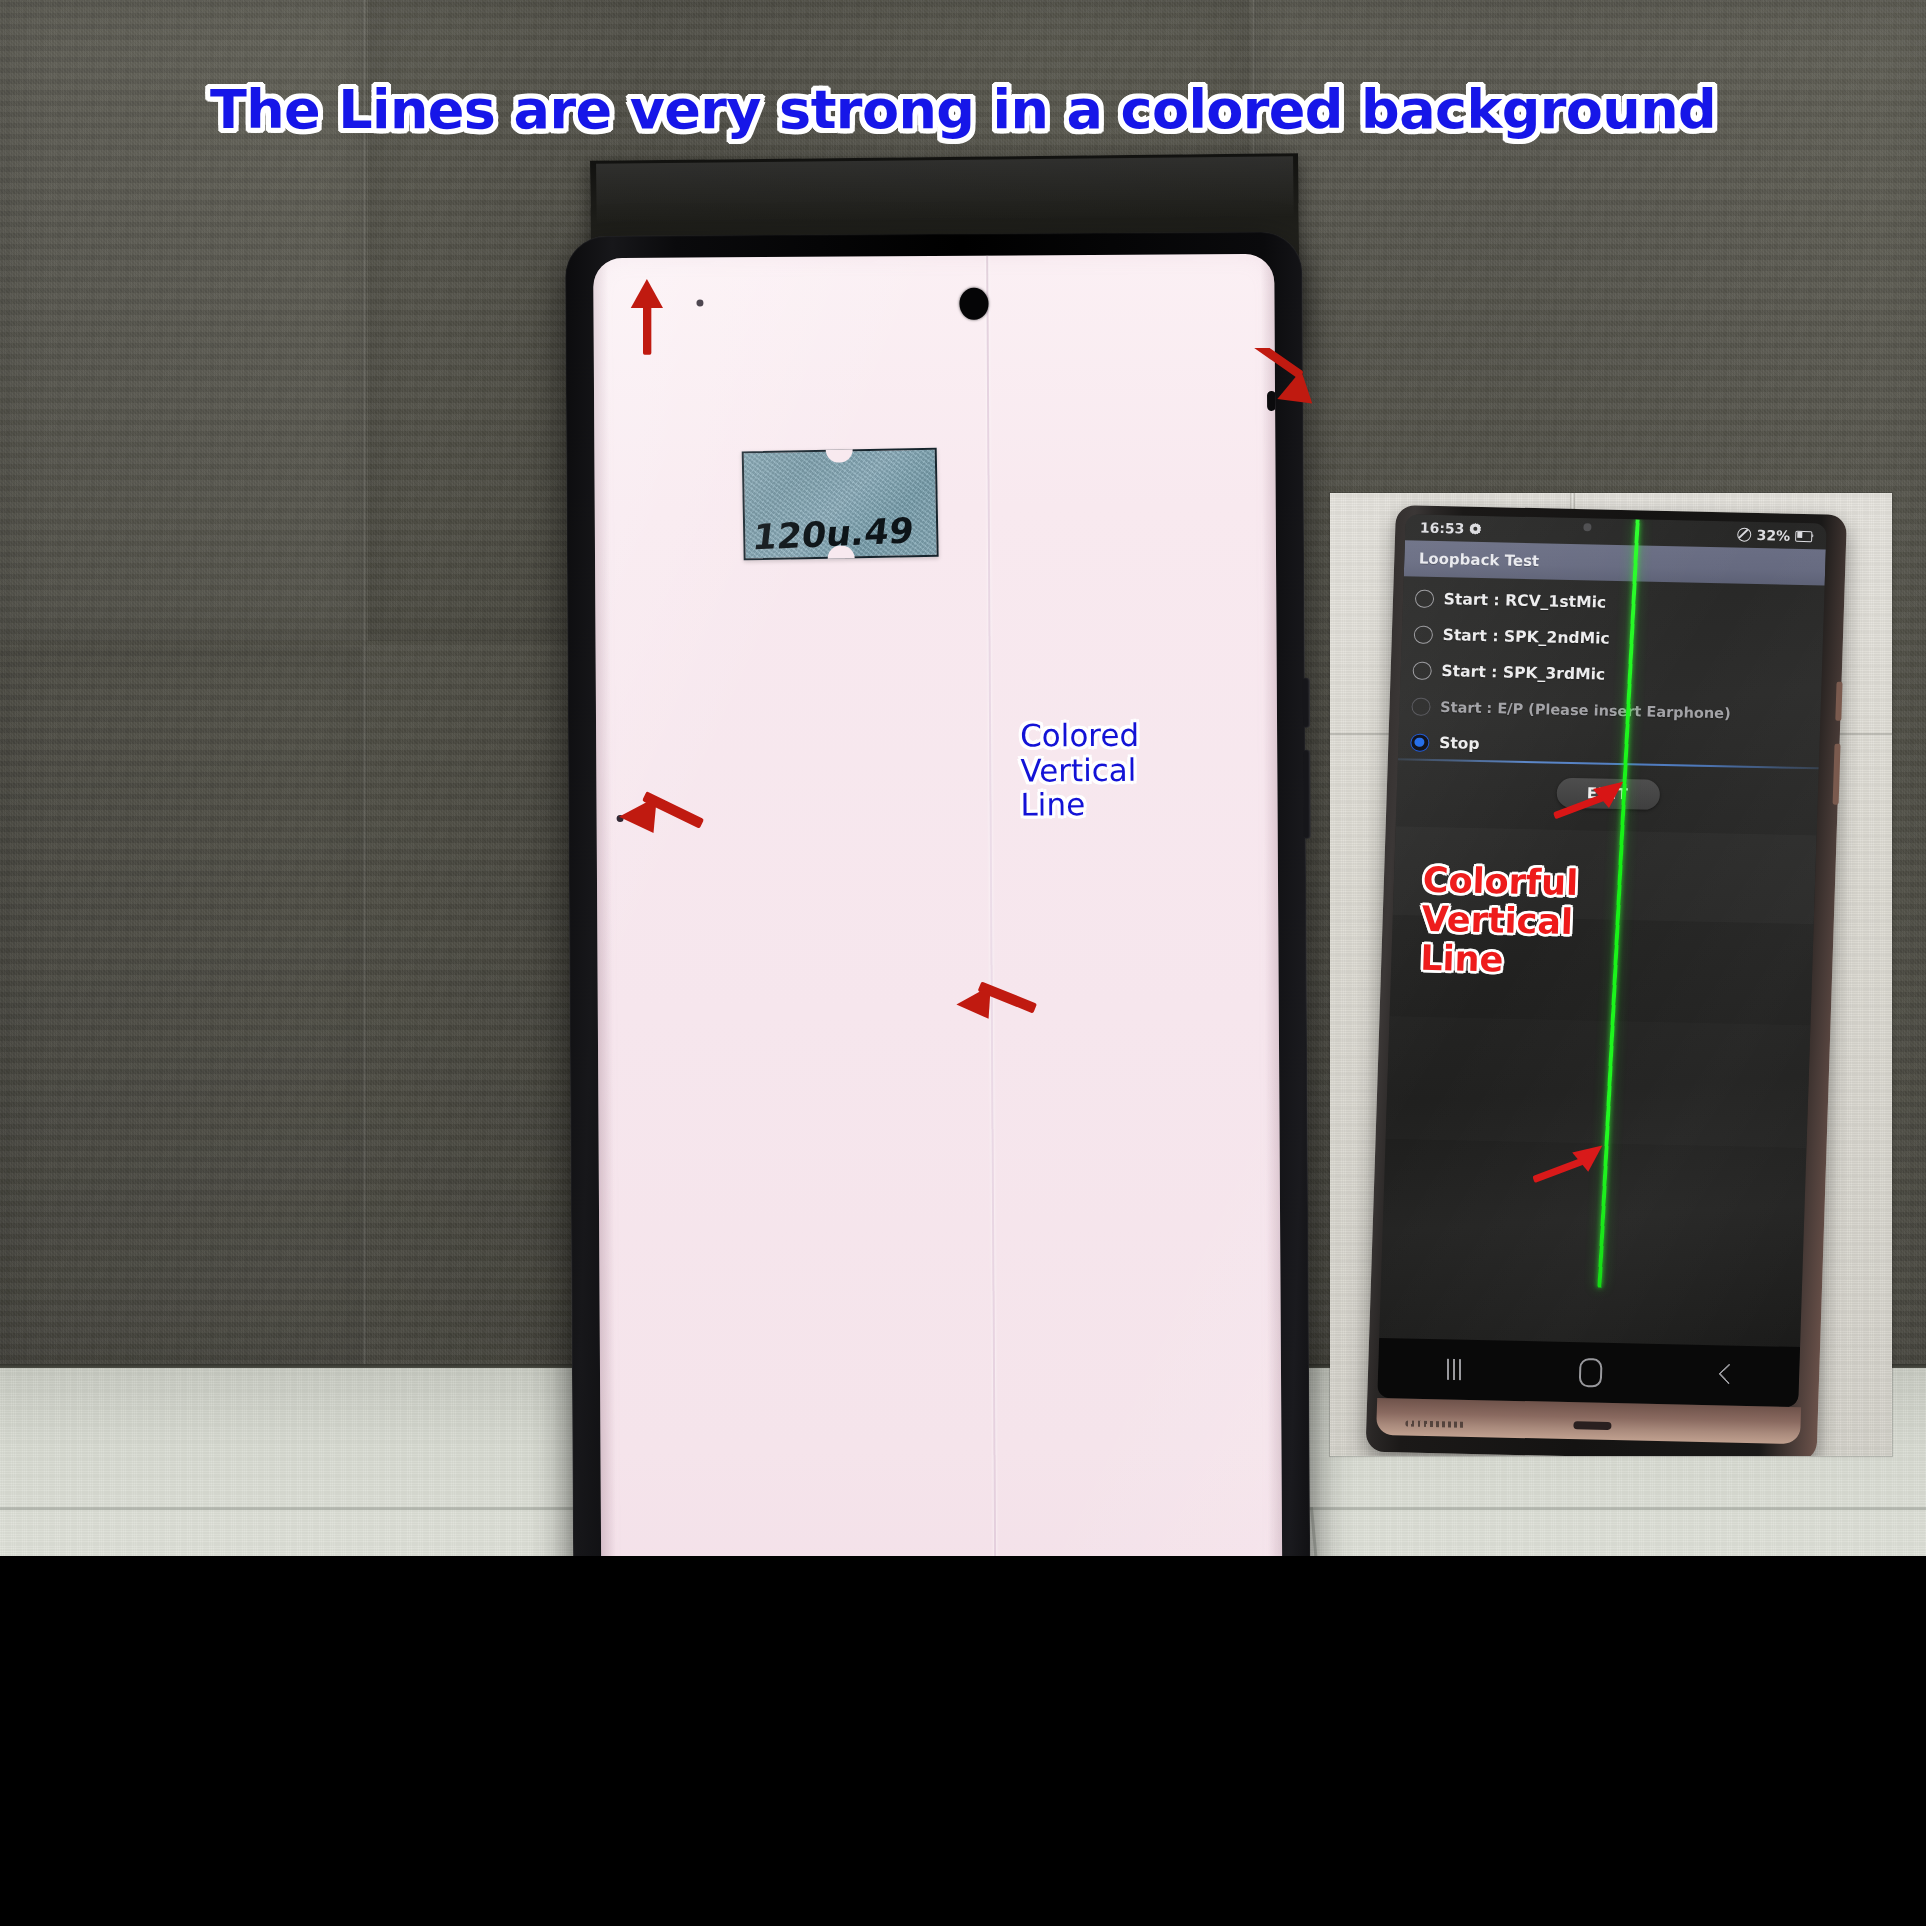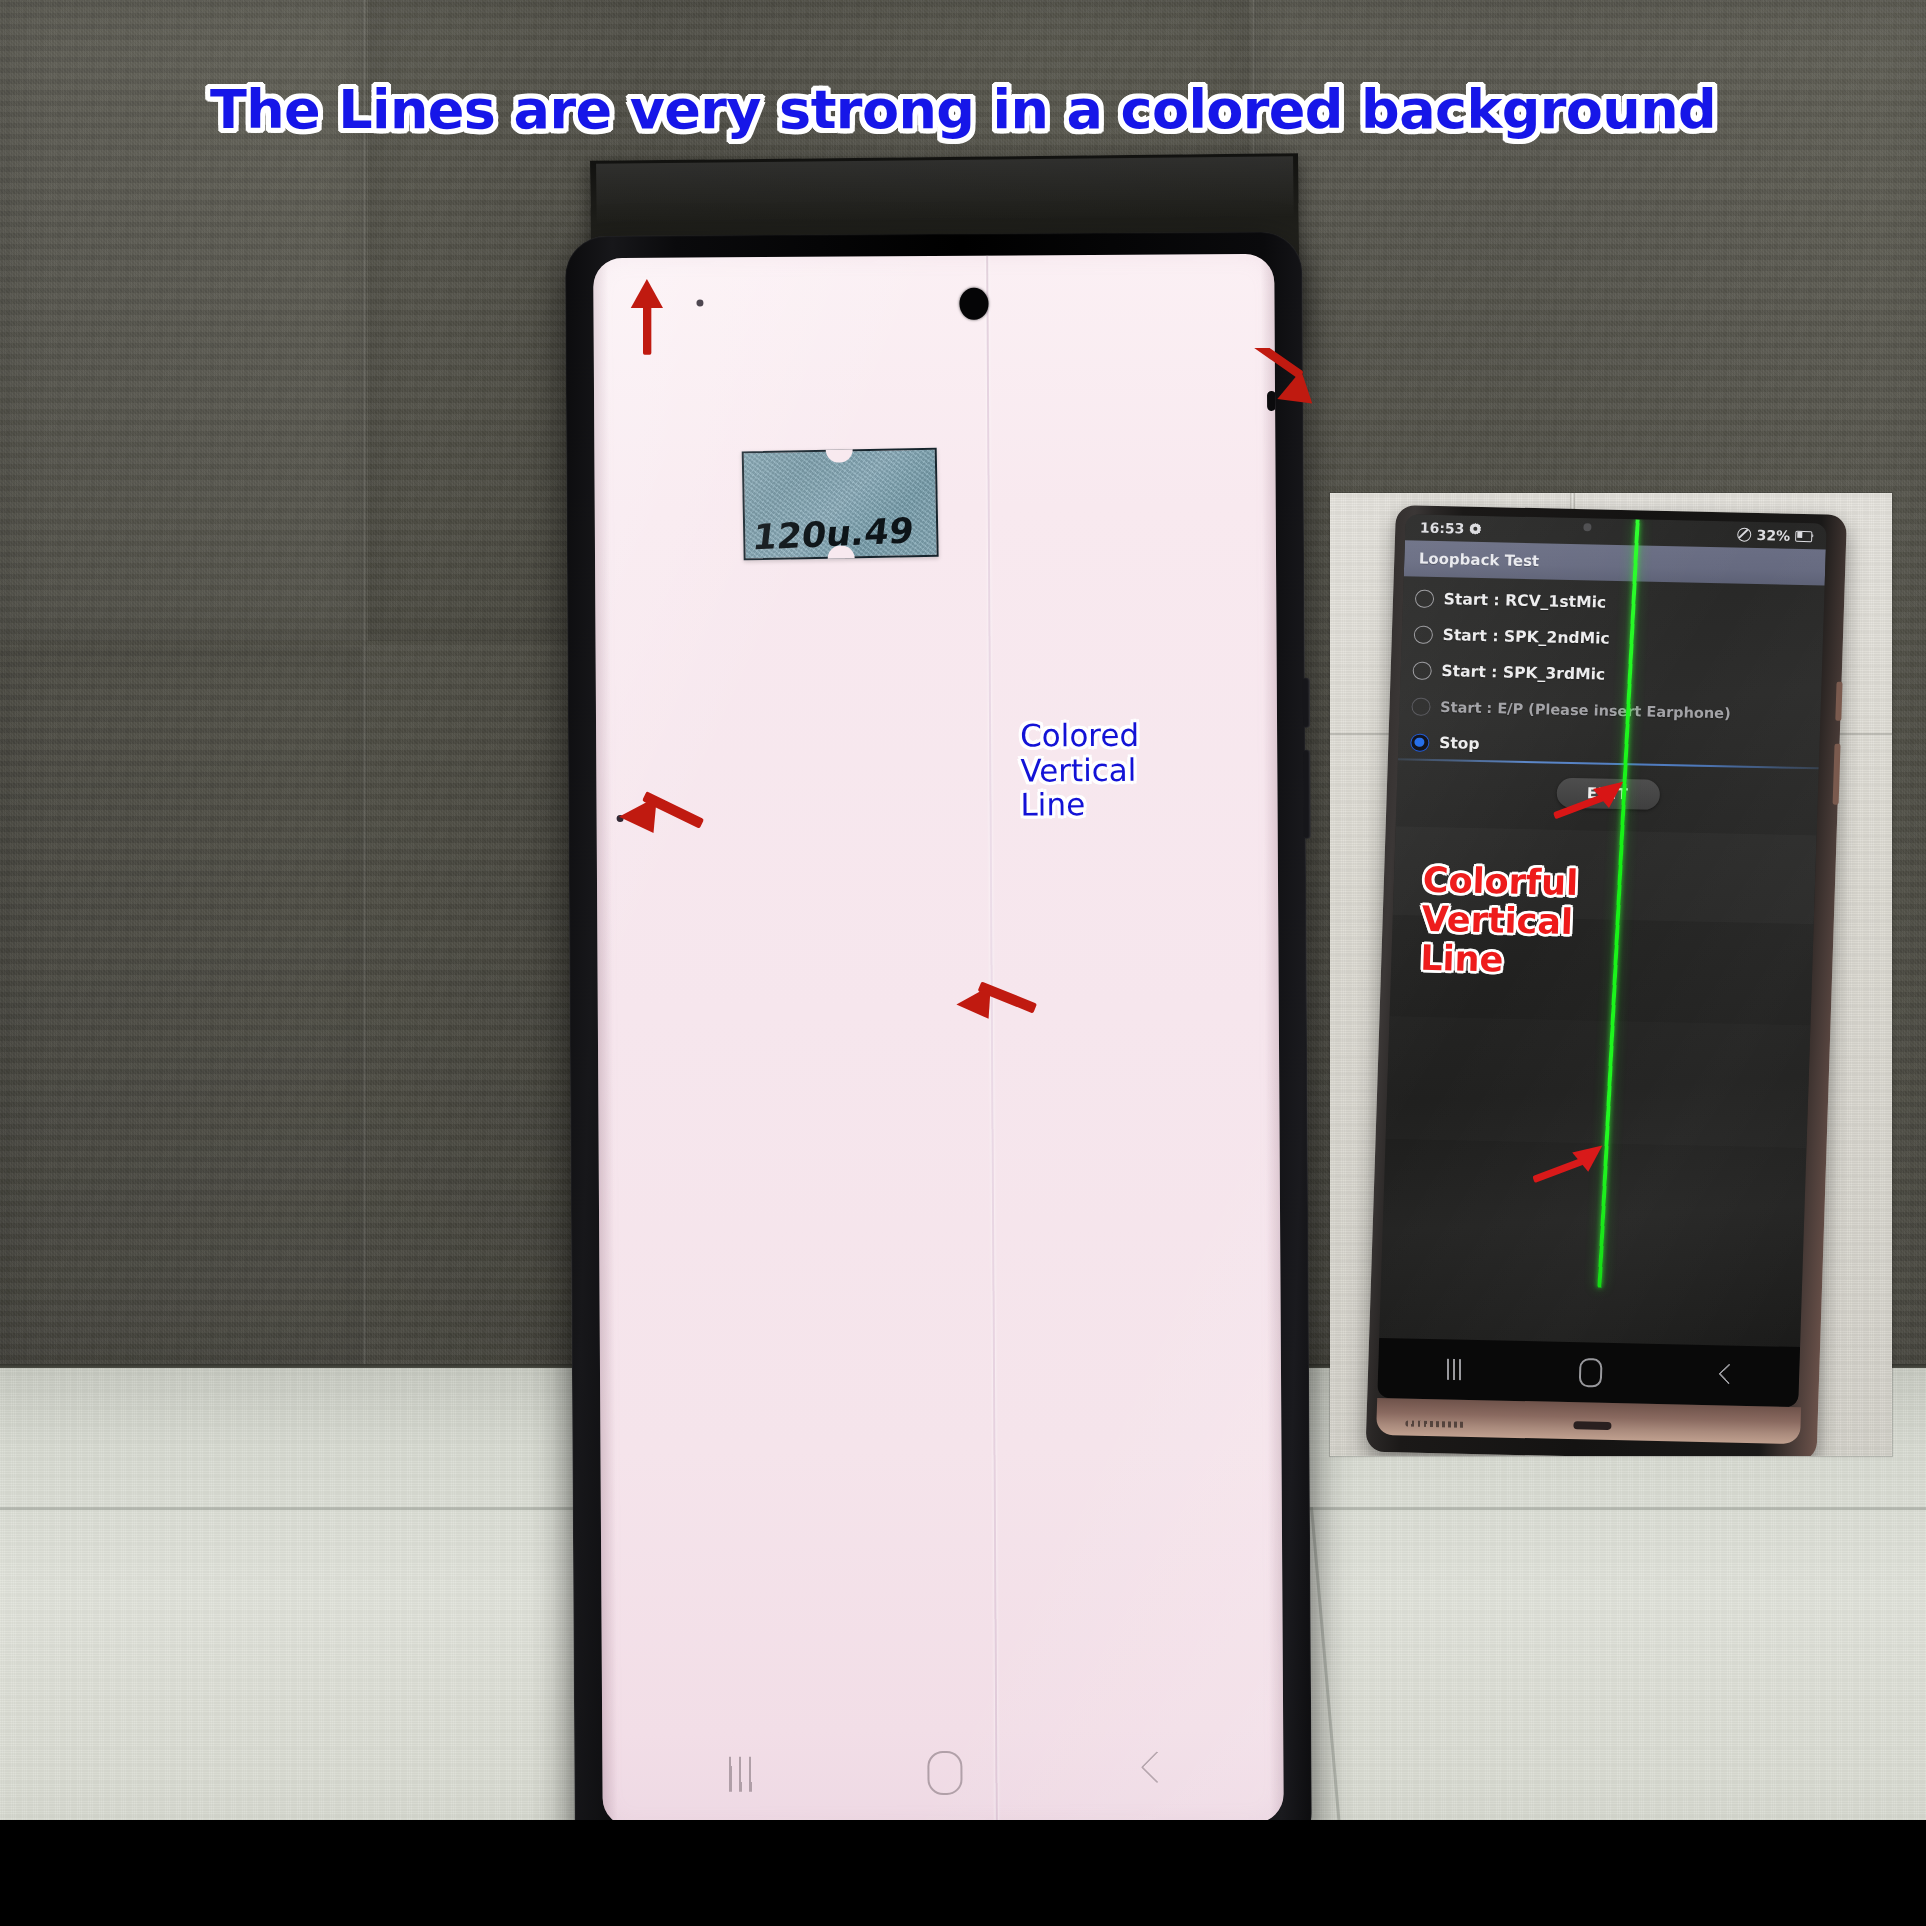--- a/index.html
+++ b/index.html
@@ -1,21 +1,21 @@
 <!DOCTYPE html>
 <html style="font-size:9px"><head>
 <meta charset="utf-8">
 <title>Phone Display Defect Photo</title>
 <style>
   html,body{margin:0;padding:0;background:#000;}
   body{font-family:"Liberation Sans",sans-serif;}
 
   #stage{
     position:relative;
-    width:1926px;height:1820px;
+    width:1926px;height:1556px;
     overflow:hidden;
     background:#4a4a42;
   }
 
   
   .wall{
     position:absolute;left:0;top:0;width:1926px;height:1377px;
     background:
       linear-gradient(180deg, rgba(255,255,255,.045) 0%, rgba(0,0,0,.10) 55%, rgba(0,0,0,.18) 100%),
       linear-gradient(90deg, #504f46 0%, #56554b 20%, #4c4b42 34%, #55544a 55%, #4f4e45 78%, #57564c 100%);

